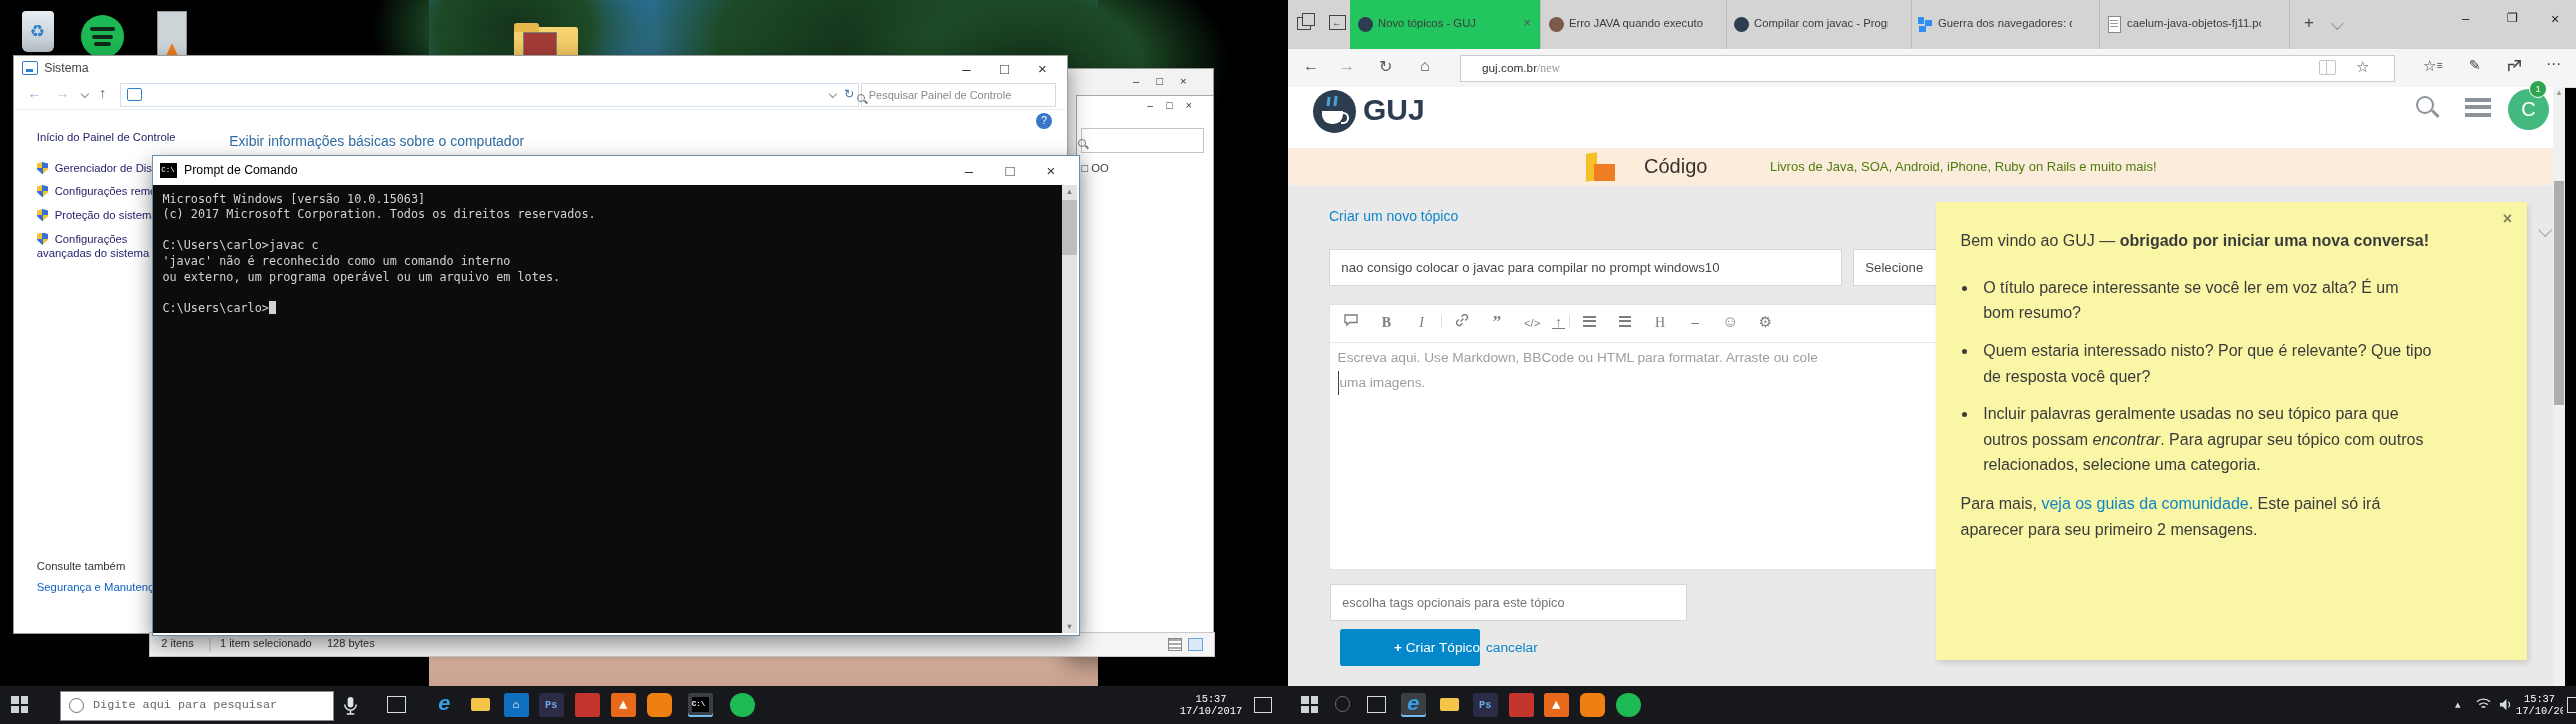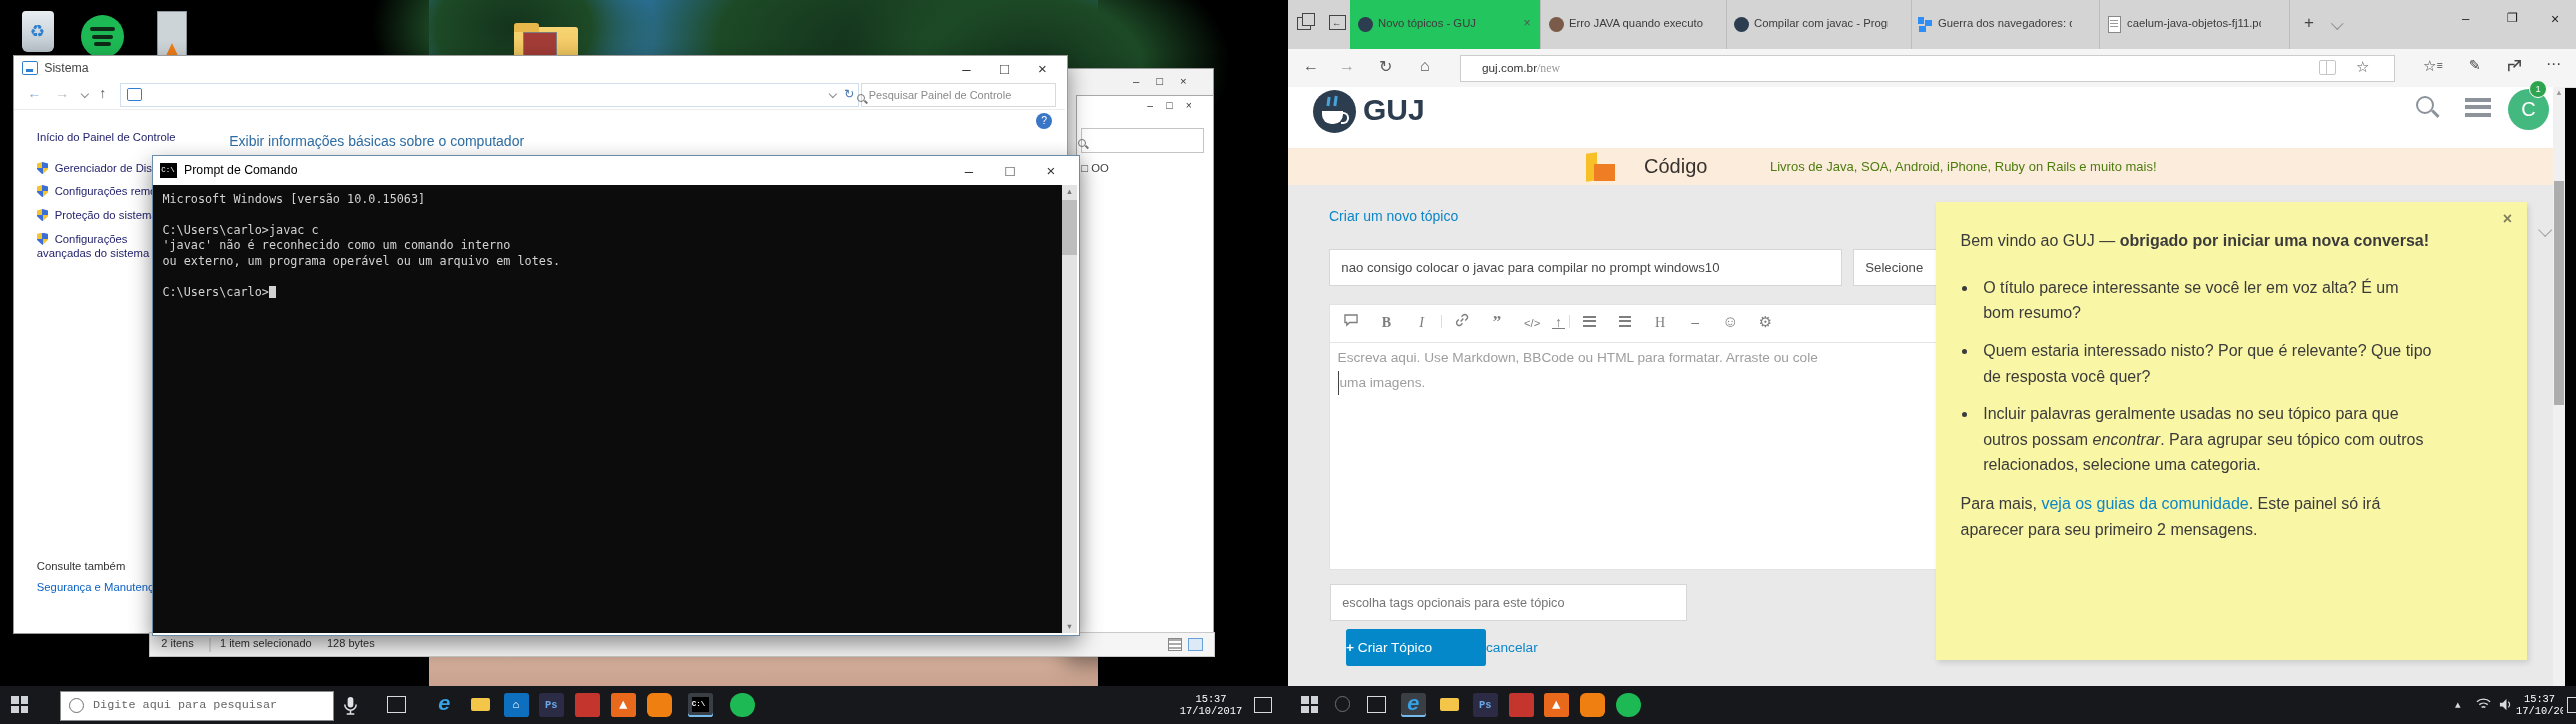--- a/index.html
+++ b/index.html
@@ -165,20 +165,21 @@
 
   <div class="win" style="left:152px;top:155px;width:926px;height:479px;border-color:#6a8cab;">
     <div class="abs" style="left:6.6px;top:6.6px;width:17px;height:15px;background:#000;color:#fff;font-size:7.5px;line-height:15px;text-align:center;font-family:'Liberation Mono',monospace;">C:\</div>
     <div class="caption" style="left:31px;top:6.6px;color:#000;">Prompt de Comando</div>
     <div class="abs" style="right:7.5px;top:5.7px;">
       <span class="capbtn" style="width:41px;">–</span><span class="capbtn" style="width:41px;">□</span><span class="capbtn" style="width:41px;">×</span>
     </div>
     <div class="abs" id="cmdbody" style="left:0;top:29px;width:924px;height:448px;">
       <div class="abs" style="left:9.4px;top:6.6px;right:22.6px;">
         <div class="cmd-line">Microsoft Windows [versão 10.0.15063]</div>
+        <div class="cmd-line">(c) 2017 Microsoft Corporation. Todos os direitos reservados.</div>
         <div class="cmd-line"></div>
         <div class="cmd-line">C:\Users\carlo&gt;javac c</div>
         <div class="cmd-line">'javac' não é reconhecido como um comando interno</div>
         <div class="cmd-line">ou externo, um programa operável ou um arquivo em lotes.</div>
         <div class="cmd-line"></div>
         <div class="cmd-line"><span>C:\Users\carlo&gt;</span><span id="cursor"></span></div>
       </div>
       <div class="abs" style="right:0;top:0;width:15px;height:448px;background:#e3e3e3;">
         <div style="text-align:center;color:#777;font-size:7.5px;line-height:13.2px;">▲</div>
         <div style="width:15px;height:55px;background:#bdbdbd;margin-top:1.9px;"></div>
@@ -317,21 +318,21 @@
         <span class="ebtn" style="font-size:15px;">⚙</span>
       </div>
       <div class="abs" style="left:7.5px;top:41px;width:585px;font-size:13.7px;color:#9e9e9e;line-height:24.5px;">
         <div>Escreva aqui. Use Markdown, BBCode ou HTML para formatar. Arraste ou cole</div>
         <div style="border-left:1.4px solid #444;padding-left:0.9px;">uma imagens.</div>
       </div>
     </div>
 
     <input class="inputbox" style="left: 42px; top: 497px; width: 332px; height: 35px; font-size: 12.7px; color: rgb(163, 163, 163);" placeholder="escolha tags opcionais para este tópico">
 
-    <div class="abs" style="left:58px;top:542px;width:140px;height:37px;background:#0588ca;border-radius:2.8px;color:#fff;font-size:13.7px;text-align:left;line-height:37px;">
+    <div class="abs" style="left:52px;top:542px;width:140px;height:37px;background:#0588ca;border-radius:2.8px;color:#fff;font-size:13.7px;text-align:right;line-height:37px;">
       <span style="font-weight:bold;">+ </span><span>Criar Tópico</span>
     </div>
     <span class="abs" style="left:198px;top:553px;font-size:13.7px;color:#0c86c8;">cancelar</span>
 
     <div id="welcome">
       <span class="abs" style="right:15px;top:7.5px;color:#80805c;font-size:16px;font-weight:bold;">×</span>
       <div class="body">
         <div>
           <span>Bem vindo ao GUJ — </span><b>obrigado por iniciar uma nova conversa!</b>
         </div>

